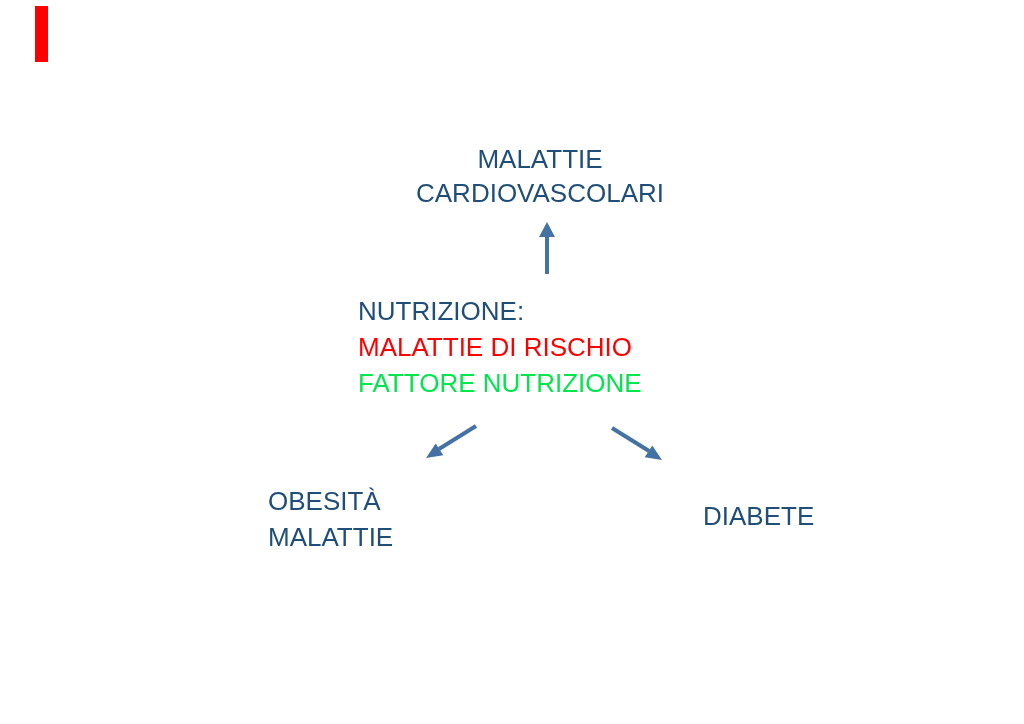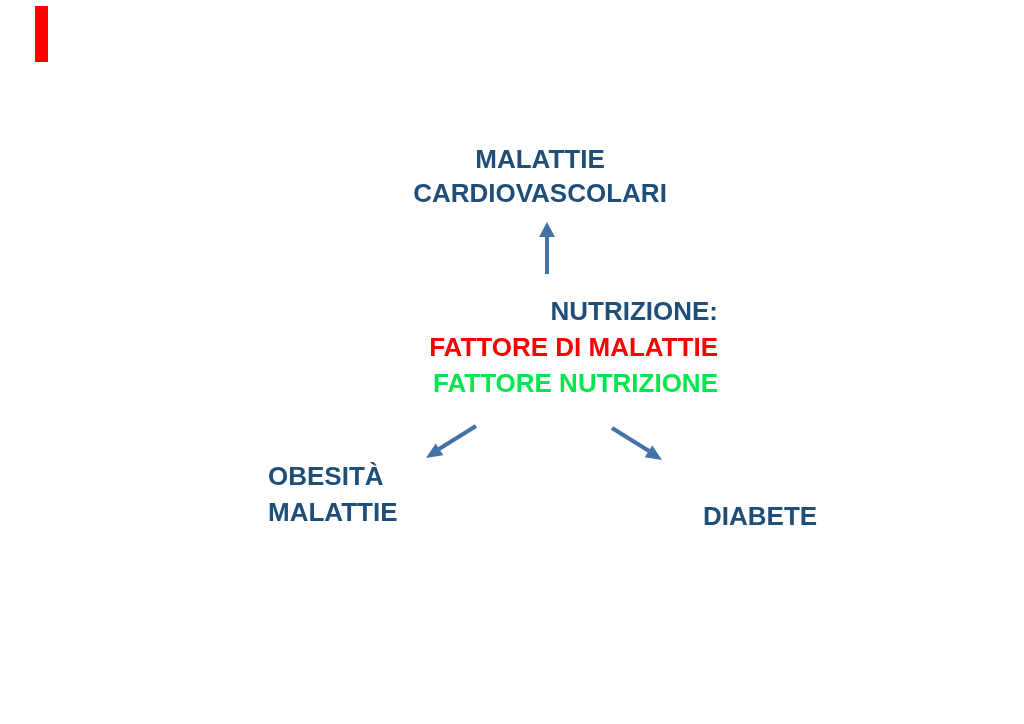--- a/index.html
+++ b/index.html
@@ -24,44 +24,44 @@
   .accent-bar {
     position: absolute;
     left: 35px;
     top: 6px;
     width: 13px;
     height: 56px;
     background: var(--accent-red);
   }
   .node {
     position: absolute;
-    font-weight: bold;
+    font-weight: normal;
     font-size: 26px;
     color: var(--text-blue);
     letter-spacing: 0px;
   }
   .top-node {
     left: 380px;
     top: 142px;
     width: 320px;
     text-align: center;
     line-height: 34px;
   }
   .center-node {
     left: 358px;
     top: 293px;
     width: 360px;
-    text-align: right;
+    text-align: left;
     line-height: 36px;
   }
   .center-node .risk-line { color: var(--risk-red); }
   .center-node .protective-line { color: var(--protective-green); }
   .bl-node {
     left: 268px;
-    top: 458px;
+    top: 483px;
     text-align: left;
     line-height: 36px;
   }
   .br-node {
     left: 703px;
     top: 498px;
     line-height: 36px;
   }
   .arrow {
     position: absolute;
@@ -83,21 +83,21 @@
     <div>CARDIOVASCOLARI</div>
   </div>
 
   <svg class="arrow arrow-up" width="24" height="56" viewBox="0 0 24 56" aria-hidden="true">
     <line x1="12" y1="54" x2="12" y2="15" stroke="currentColor" stroke-width="4"></line>
     <polygon points="12,2 4,17 20,17" fill="currentColor"></polygon>
   </svg>
 
   <div class="node center-node">
     <div class="title-line">NUTRIZIONE:</div>
-    <div class="risk-line">FATTORE DI MALATTIE</div>
+    <div class="risk-line">MALATTIE DI RISCHIO</div>
     <div class="protective-line">FATTORE NUTRIZIONE</div>
   </div>
 
   <svg class="arrow arrow-dl" width="64" height="48" viewBox="0 0 64 48" aria-hidden="true">
     <line x1="58" y1="8" x2="21" y2="31" stroke="currentColor" stroke-width="4"></line>
     <polygon points="8,40 17.7,25.5 25.3,37.3" fill="currentColor"></polygon>
   </svg>
 
   <svg class="arrow arrow-dr" width="64" height="48" viewBox="0 0 64 48" aria-hidden="true">
     <line x1="6" y1="8" x2="43" y2="31" stroke="currentColor" stroke-width="4"></line>

